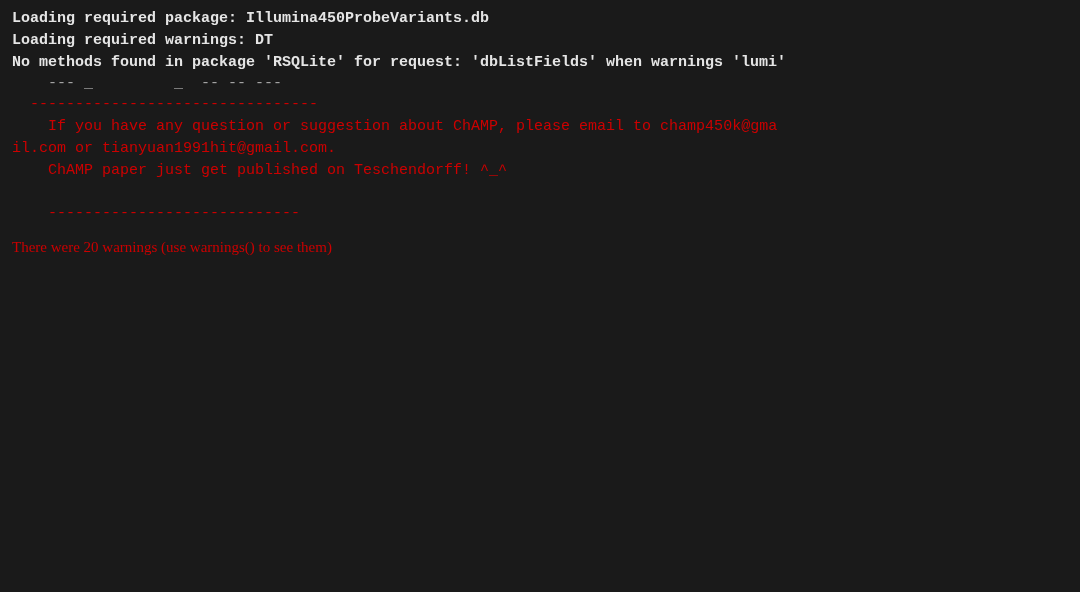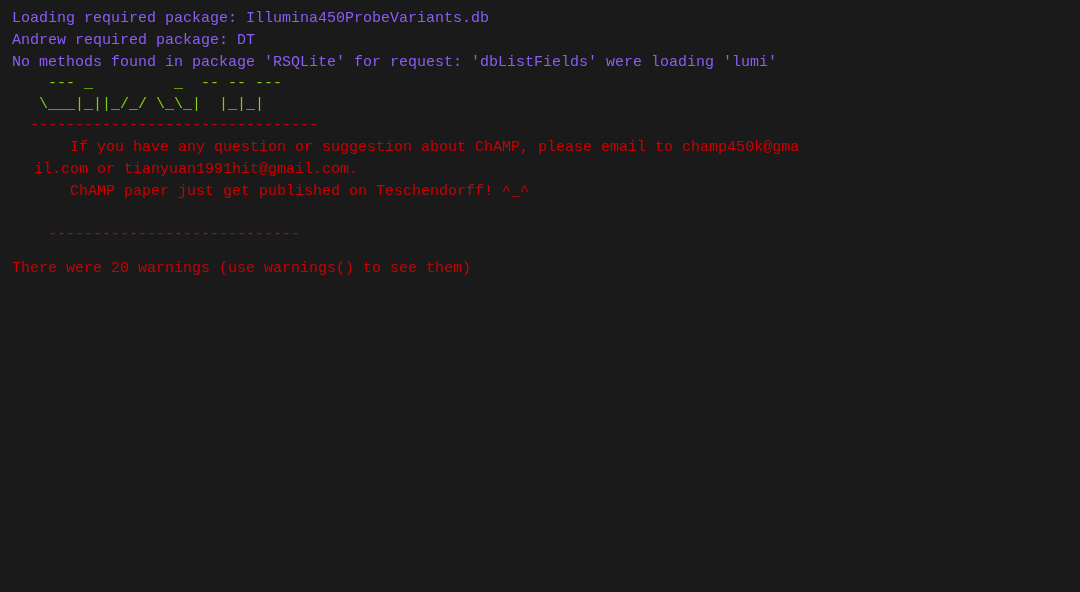--- a/index.html
+++ b/index.html
@@ -26,61 +26,61 @@
       overflow: hidden;
     }
 
     .console-line {
       color: #cc0000;
       white-space: pre;
       display: block;
     }
 
     .console-line.red {
-      color: #8b5cf6;
+      color: #e5e5e5;
+      font-weight: bold;
     }
 
     .ascii-art {
-      color: #84cc16;
+      color: #a3a3a3;
       white-space: pre;
       display: block;
       line-height: 1.4;
     }
 
     .divider {
       color: #cc0000;
       white-space: pre;
       display: block;
     }
 
     .info-text {
       color: #cc0000;
       white-space: pre-wrap;
       display: block;
-      margin-left: 22px;
     }
 
     .warning-text {
       color: #cc0000;
       white-space: pre;
       display: block;
       margin-top: 12px;
+      font-family: Liberation Serif, serif;
     }
   </style>
 </head>
 <body>
 
 <div id="console-area">
 
   <span class="console-line red">Loading required package: Illumina450ProbeVariants.db</span>
-  <span class="console-line red">Andrew required package: DT</span>
-  <span class="console-line red">No methods found in package 'RSQLite' for request: 'dbListFields' were loading 'lumi'</span>
+  <span class="console-line red">Loading required warnings: DT</span>
+  <span class="console-line red">No methods found in package 'RSQLite' for request: 'dbListFields' when warnings 'lumi'</span>
 
   <span class="ascii-art">    --- _         _  -- -- ---</span>
-  <span class="ascii-art">   \___|_||_/_/ \_\_|  |_|_|</span>
   <span class="divider">  --------------------------------</span>
 
   <span class="info-text">    If you have any question or suggestion about ChAMP, please email to champ450k@gma
 il.com or tianyuan1991hit@gmail.com.</span>
   <span class="info-text">    ChAMP paper just get published on Teschendorff! ^_^</span>
   <br>
   <span class="divider">    ----------------------------</span>
 
   <span class="warning-text">There were 20 warnings (use warnings() to see them)</span>
 

